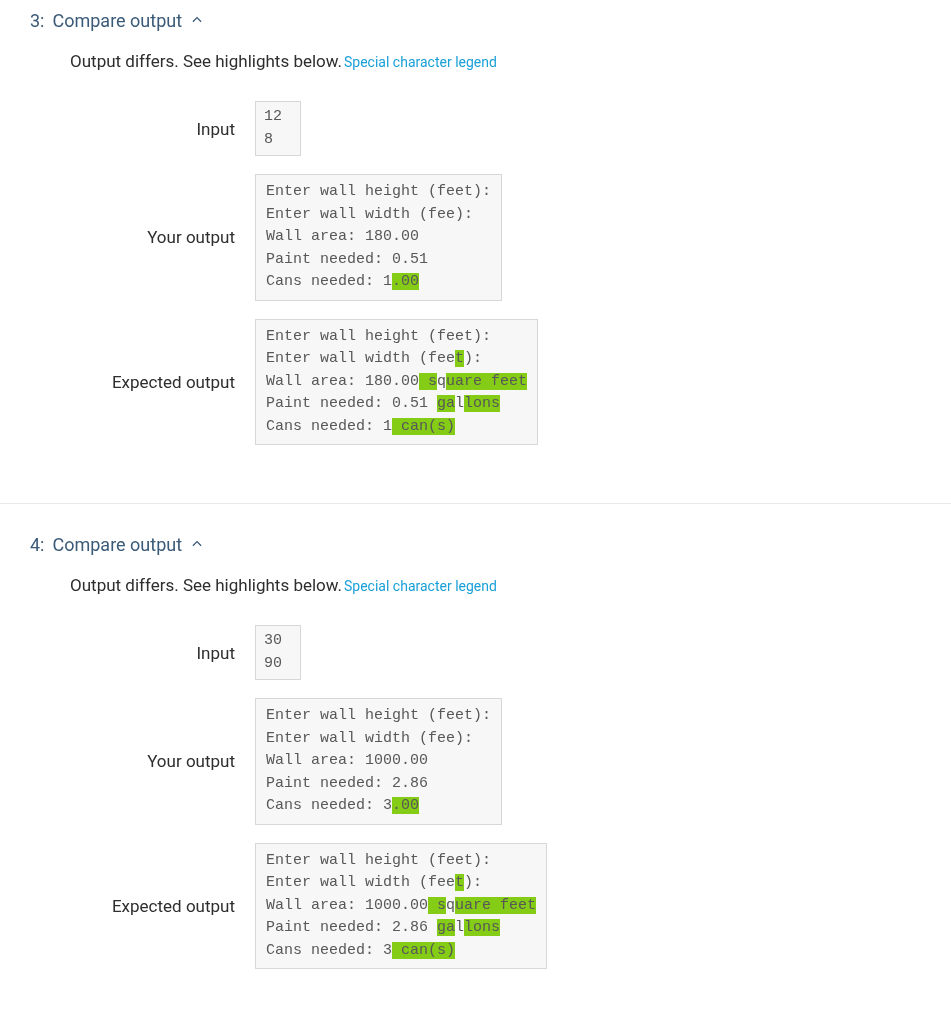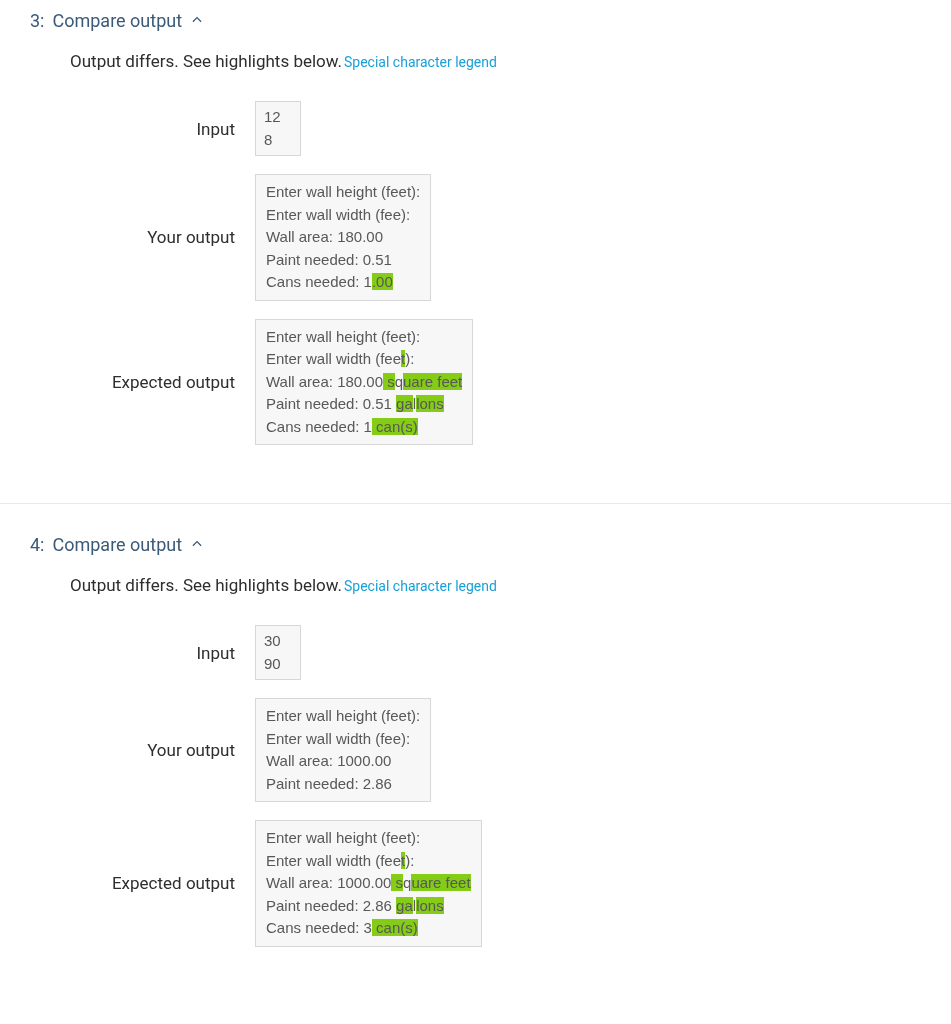--- a/index.html
+++ b/index.html
@@ -72,21 +72,21 @@
     width: 165px;
     flex: none;
     text-align: right;
     padding-right: 20px;
     color: #2e2e2e;
     font-size: 17px;
   }
   .code-box {
     border: 1px solid #d7d7d7;
     background: #f7f7f7;
-    font-family: Liberation Sans, sans-serif;
+    font-family: Liberation Mono, monospace;
     font-size: 15px;
     line-height: 1.5;
     color: #585858;
     padding: 6px 10px;
     white-space: pre;
     display: inline-block;
   }
   .code-box.small {
     padding: 4px 8px;
     min-width: 28px;
@@ -141,21 +141,21 @@
         <span>Output differs. See highlights below.</span>
         <a class="legend-link">Special character legend</a>
       </div>
       <div class="compare-grid">
         <div class="row">
           <div class="row-label">Input</div>
           <div class="code-box small"><span class="code-line"><span>30</span></span><span class="code-line"><span>90</span></span></div>
         </div>
         <div class="row">
           <div class="row-label">Your output</div>
-          <div class="code-box"><span class="code-line"><span>Enter wall height (feet):</span></span><span class="code-line"><span>Enter wall width (fee):</span></span><span class="code-line"><span>Wall area: 1000.00</span></span><span class="code-line"><span>Paint needed: 2.86</span></span></div>
+          <div class="code-box"><span class="code-line"><span>Enter wall height (feet):</span></span><span class="code-line"><span>Enter wall width (fee):</span></span><span class="code-line"><span>Wall area: 1000.00</span></span><span class="code-line"><span>Paint needed: 2.86</span></span><span class="code-line"><span>Cans needed: 3</span><span class="hl">.00</span></span></div>
         </div>
         <div class="row">
           <div class="row-label">Expected output</div>
           <div class="code-box"><span class="code-line"><span>Enter wall height (feet):</span></span><span class="code-line"><span>Enter wall width (fee</span><span class="hl">t</span><span>):</span></span><span class="code-line"><span>Wall area: 1000.00</span><span class="hl"> s</span><span>q</span><span class="hl">u</span><span class="hl">are feet</span></span><span class="code-line"><span>Paint needed: 2.86 </span><span class="hl">ga</span><span>l</span><span class="hl">l</span><span class="hl">ons</span></span><span class="code-line"><span>Cans needed: 3</span><span class="hl"> </span><span class="hl">can</span><span class="hl">(</span><span class="hl">s)</span></span></div>
         </div>
       </div>
     </div>
   </div>
 
 </body></html>

